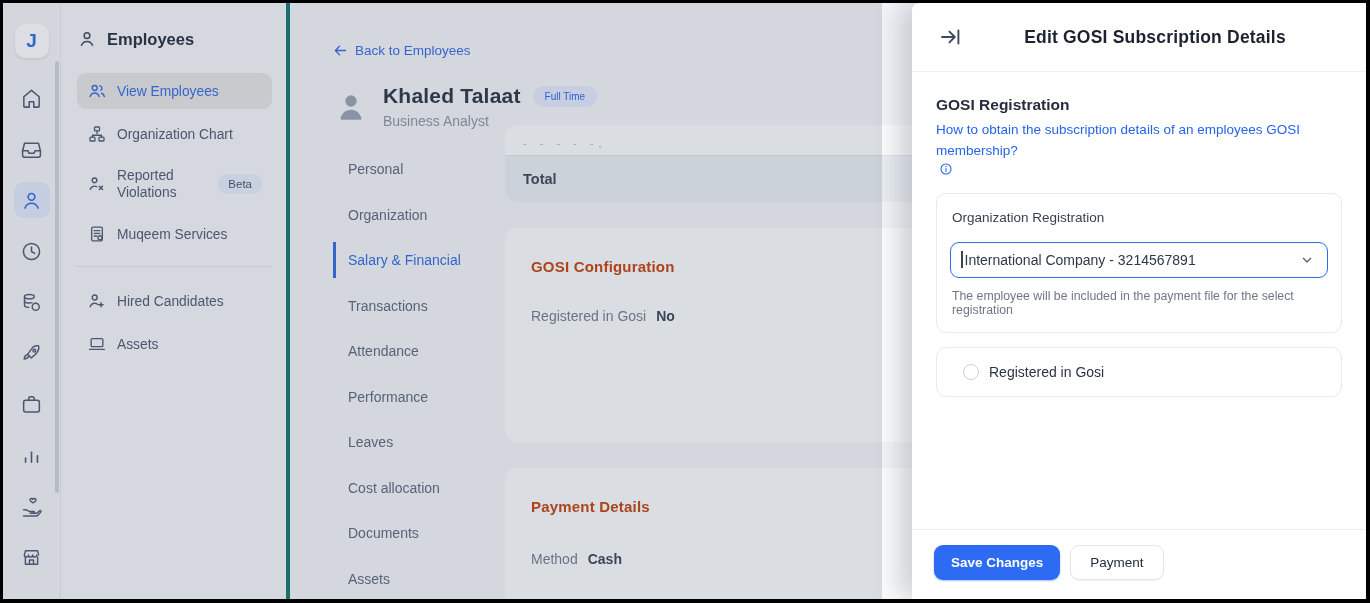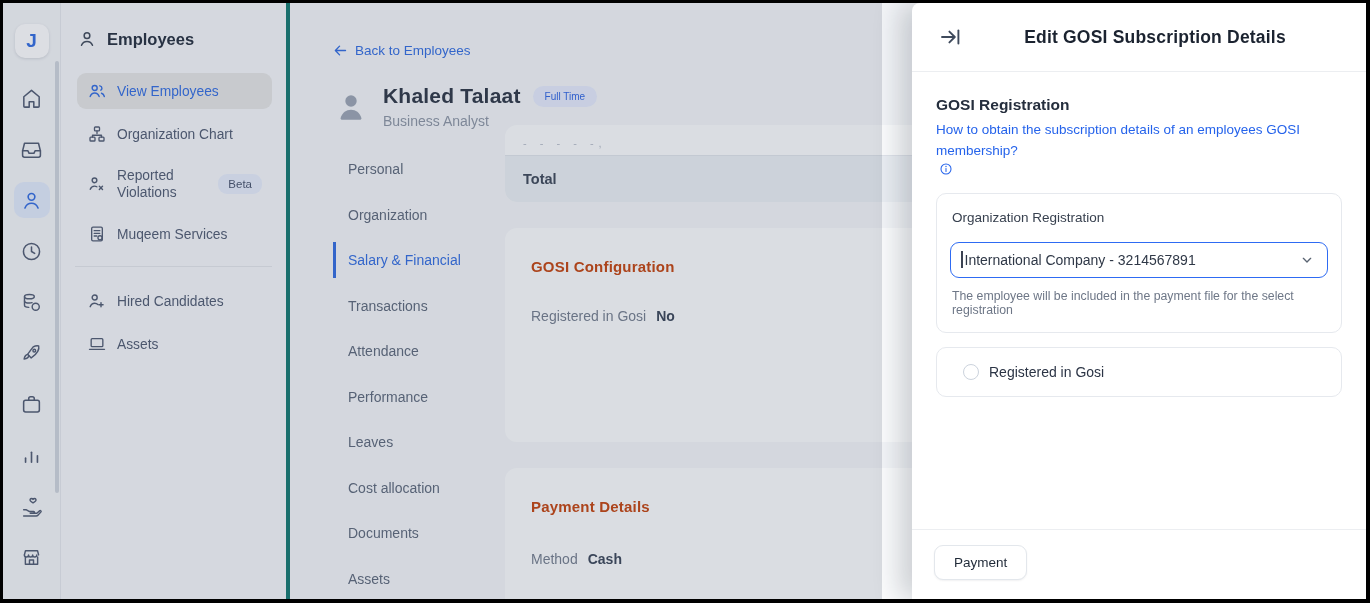--- a/index.html
+++ b/index.html
@@ -373,17 +373,18 @@
 
       <div class="option-card second">
         <div class="radio-row">
           <span class="radio unchecked"></span>
           <span class="radio-label">Registered in Gosi</span>
         </div>
       </div>
     </div>
 
     <div class="drawer-footer">
+      <button class="btn btn-save">Save Changes</button>
       <button class="btn btn-cancel">Payment</button>
     </div>
   </aside>
 
 </div>
 
 </body></html>

